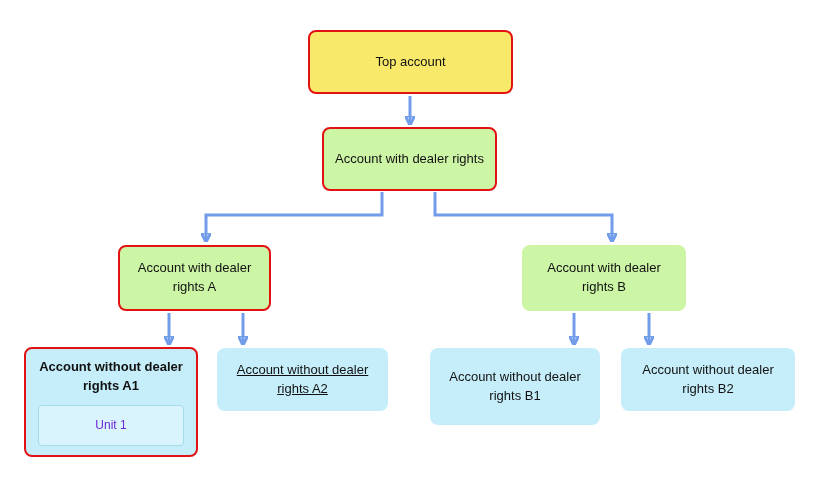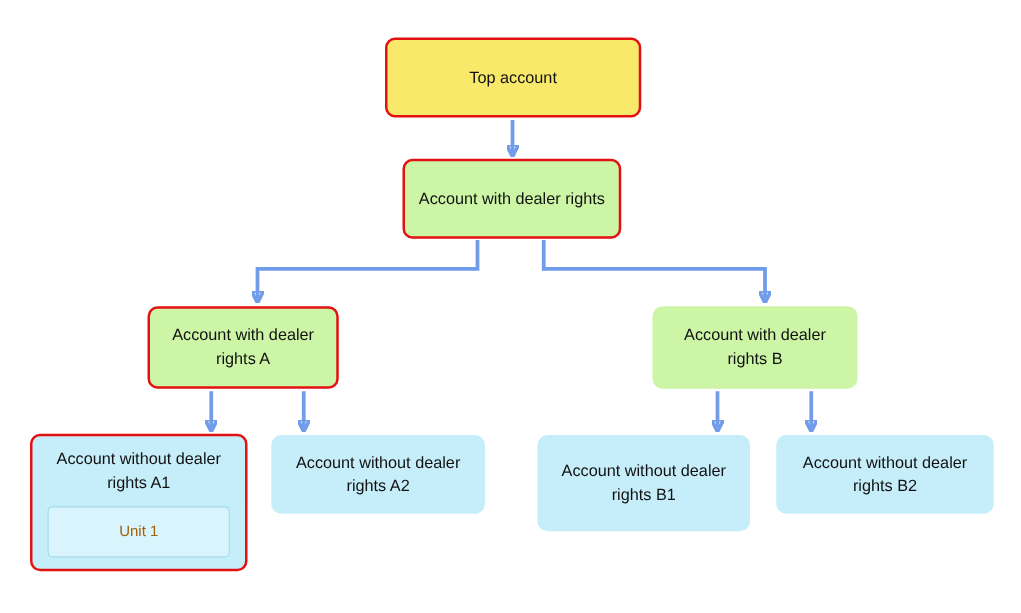--- a/index.html
+++ b/index.html
@@ -43,42 +43,43 @@
   .fill-green  { background: #CDF5A6; }
   .fill-blue   { background: #C6EEFA; }
   .bordered { border: 2px solid #E31212; }
 
   #n-top      { left: 308px; top: 30px;  width: 205px; height: 64px; }
   #n-dealer   { left: 322px; top: 127px; width: 175px; height: 64px; }
   #n-dealer-a { left: 118px; top: 245px; width: 153px; height: 66px; }
   #n-dealer-b { left: 522px; top: 245px; width: 164px; height: 66px; }
   #n-a1       { left: 24px;  top: 347px; width: 174px; height: 110px;
                 flex-direction: column; align-items: stretch; justify-content: flex-start; }
-  #n-a2       { left: 217px; top: 348px; width: 171px; height: 63px; }
+  #n-a2       { left: 217px; top: 348px; width: 171px; height: 63px; text-decoration: underline; }
   #n-b1       { left: 430px; top: 348px; width: 170px; height: 77px; }
   #n-b2       { left: 621px; top: 348px; width: 174px; height: 63px; }
 
   #n-a1 .lbl-area {
     flex: 1 1 auto;
     display: flex;
     align-items: center;
     justify-content: flex-end;
+    font-weight: bold;
   }
   .unit {
     box-sizing: border-box;
     height: 41px;
     margin: 0 12px 9px 12px;
     background: #D9F4FC;
     border: 1px solid #A6DCEA;
     border-radius: 4px;
     display: flex;
     align-items: center;
     justify-content: center;
     font-size: 12px;
-    color: #a16207;
+    color: #6d28d9;
   }
 </style>
 </head>
 <body>
 
 <div class="canvas">
 
   <svg class="connectors" viewBox="0 0 817 490">
     <defs>
       <marker id="arrow" viewBox="0 0 10 10" refX="6.5" refY="5" markerWidth="3.2" markerHeight="3.2" orient="auto">

